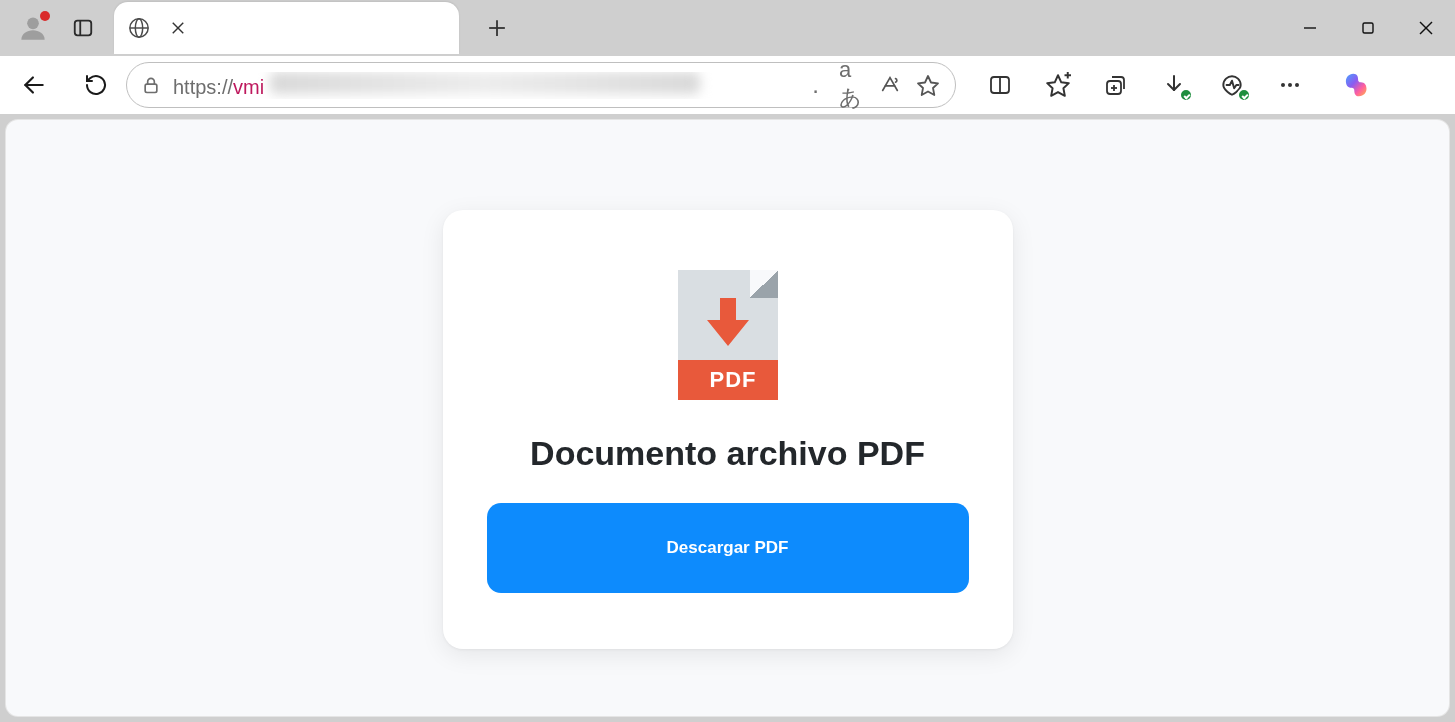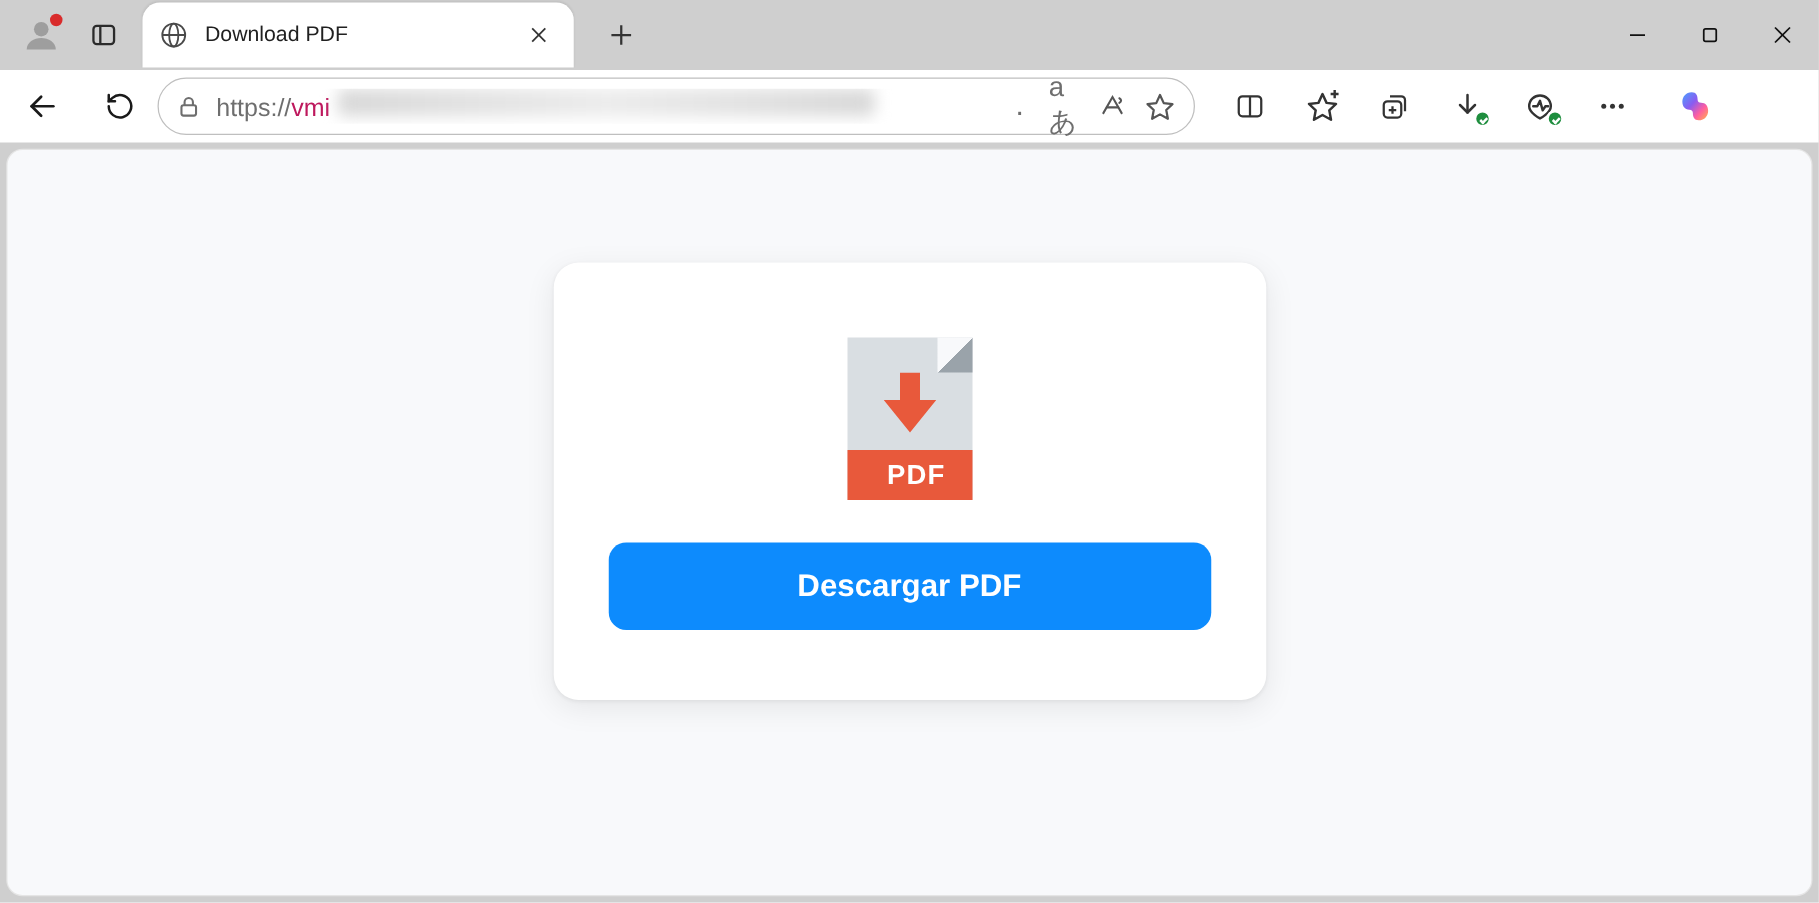--- a/index.html
+++ b/index.html
@@ -42,21 +42,21 @@
   .viewport { position:absolute; top:114px; left:0; right:0; bottom:0; padding:6px; }
   .page { width:100%; height:100%; background:#f8f9fb; border-radius:12px; box-shadow:0 0 0 1px #e5e5e5; display:flex; align-items:flex-start; justify-content:center; padding-top:90px; }
   .card { width:570px; background:#fff; border-radius:20px; box-shadow:0 6px 24px rgba(0,0,0,.08),0 1px 3px rgba(0,0,0,.05); padding:60px 44px 56px; display:flex; flex-direction:column; align-items:center; }
   .pdf-icon { width:100px; height:130px; position:relative; margin-bottom:34px; }
   .pdf-page { position:absolute; inset:0; background:#d9dee2; }
   .pdf-fold { position:absolute; top:0; right:0; width:28px; height:28px; background:linear-gradient(135deg,#f8f9fb 50%,#9aa3aa 50%); }
   .pdf-arrow { position:absolute; top:28px; left:50%; transform:translateX(-50%); }
   .pdf-arrow svg { display:block; }
   .pdf-label { position:absolute; bottom:0; left:0; right:0; height:40px; background:#e8593b; display:flex; align-items:center; justify-content:center; color:#fff; font-weight:700; font-size:22px; letter-spacing:1px;padding-left:11px; }
   .card h1 { font-size:34px; font-weight:700; color:#23272b; margin-bottom:30px; text-align:center; }
-  .dl-btn { width:100%; height:70px; background:#0d8bfd; color:#fff; border:none; border-radius:14px; font-size:25px; font-weight:700; cursor:pointer; }
+  .dl-btn { width:100%; height:90px; background:#0d8bfd; color:#fff; border:none; border-radius:14px; font-size:17px; font-weight:700; cursor:pointer; }
 </style>
 </head>
 <body>
 
 <div class="titlebar">
   <div class="left-cluster">
     <div class="profile">
       <svg viewBox="0 0 24 24" fill="#9e9e9e">
           <circle cx="12" cy="8" r="5"></circle>
           <path d="M2 22c0-5 5-8 10-8s10 3 10 8"></path>
@@ -72,21 +72,20 @@
   </div>
 
   <div class="tab">
     <span class="globe">
       <svg viewBox="0 0 24 24" width="22" height="22" fill="none" stroke="#4a4a4a" stroke-width="1.6">
           <circle cx="12" cy="12" r="10"></circle>
           <ellipse cx="12" cy="12" rx="4" ry="10"></ellipse>
           <line x1="2" y1="12" x2="22" y2="12"></line>
         </svg>
     </span>
-    <span class="title">Download PDF</span>
     <span class="close">
       <svg viewBox="0 0 16 16" width="14" height="14" stroke="#333" stroke-width="1.6">
           <line x1="2" y1="2" x2="14" y2="14"></line>
           <line x1="14" y1="2" x2="2" y2="14"></line>
         </svg>
     </span>
   </div>
 
   <div class="newtab">
     <svg viewBox="0 0 16 16" width="18" height="18" stroke="#333" stroke-width="1.6">
@@ -222,16 +221,17 @@
       <div class="pdf-icon">
         <div class="pdf-page"></div>
         <div class="pdf-fold"></div>
         <div class="pdf-arrow">
           <svg width="42" height="50" viewBox="0 0 42 50">
               <path fill="#e8593b" d="M13 0h16v22h13L21 48 0 22h13z"></path>
             </svg>
         </div>
         <div class="pdf-label">PDF</div>
       </div>
+      <h1>Documento archivo PDF</h1>
       <button class="dl-btn">Descargar PDF</button>
     </div>
   </div>
 </div>
 
 </body></html>

